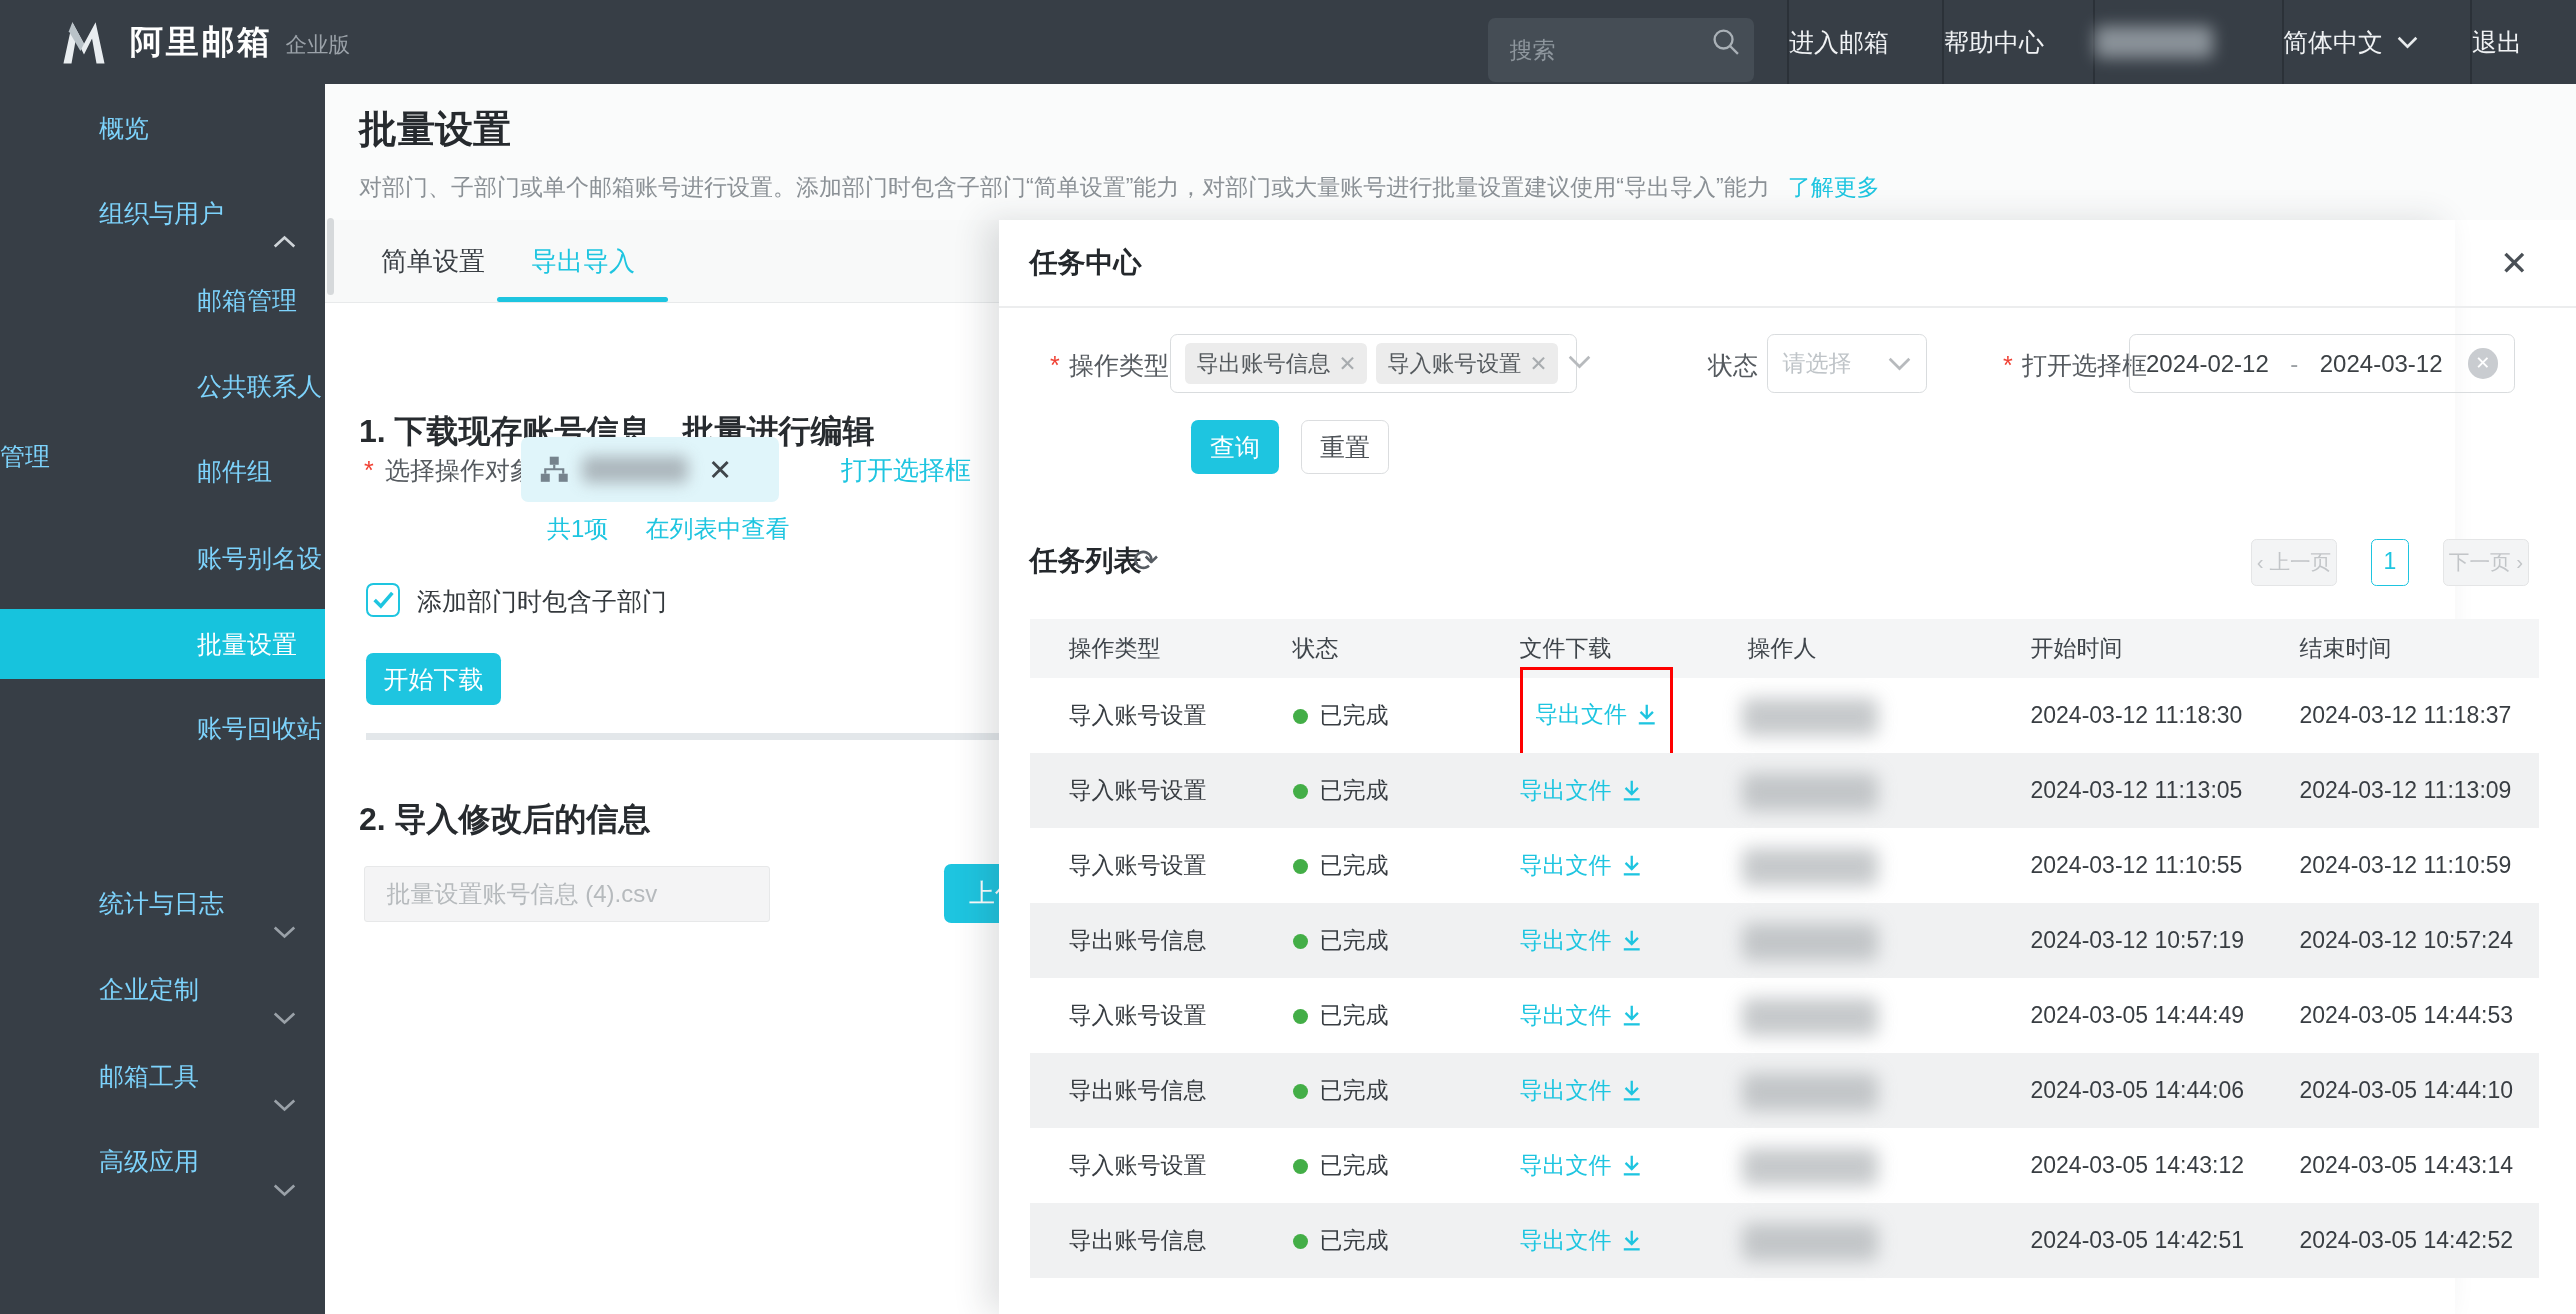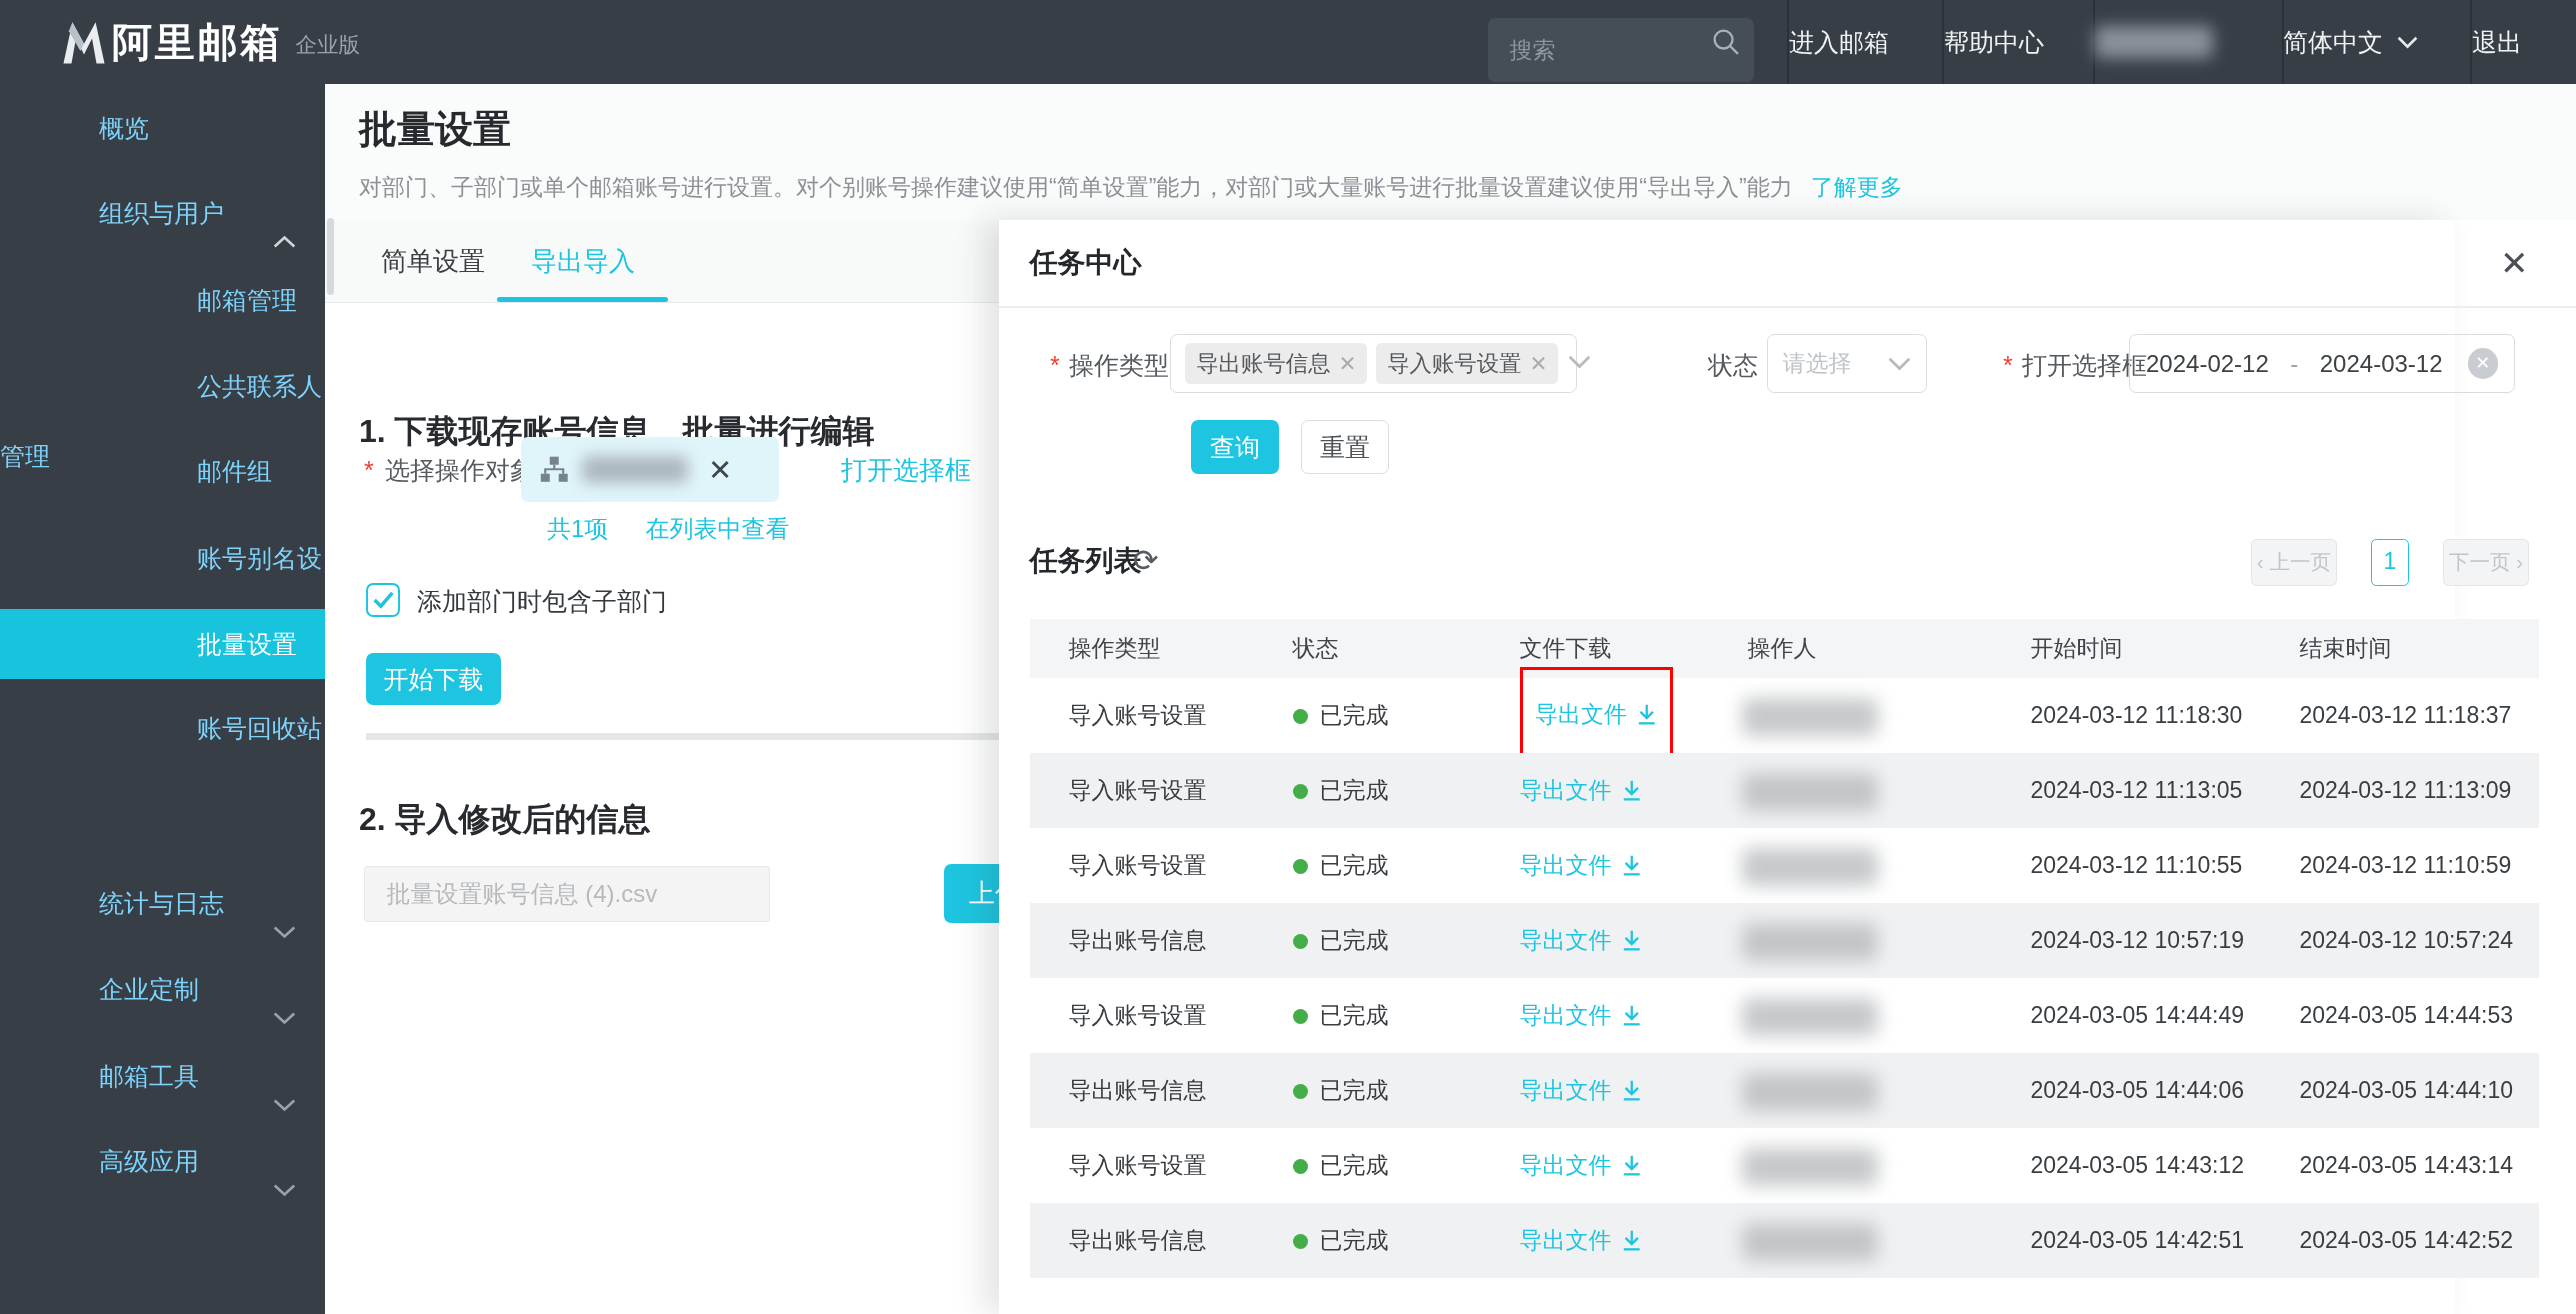--- a/index.html
+++ b/index.html
@@ -3,21 +3,21 @@
 <meta charset="utf-8">
 <style>
   *{margin:0;padding:0;box-sizing:border-box}
   html,body{background:#e8e8e8}
   body{font-family:"Liberation Sans","DejaVu Sans",sans-serif}
   #app{position:relative;width:2576px;height:1314px;background:#fff;overflow:hidden}
 
   
   .topbar{position:absolute;left:0;top:0;width:2576px;height:84px;background:#373e46;z-index:30}
   .logo{position:absolute;left:56px;top:0;height:84px;display:flex;align-items:center}
-  .logo-name{font-size:40px;font-weight:bold;color:#fff;letter-spacing:2.7px;}
+  .logo-name{font-size:33px;font-weight:bold;color:#fff;letter-spacing:2.7px;margin-left:18px}
   .logo-badge{font-size:21.5px;color:#9ba2a9;margin-left:12.6px;margin-top:4px}
   .search{position:absolute;left:1488px;top:18px;width:266px;height:64px;background:#454d55;border-radius:7.2px}
   .search input{width:100%;height:100%;background:transparent;border:none;outline:none;color:#cfd4d8;font-size:23px;padding:0 57px 0 21.5px;font-family:inherit}
   .search input::placeholder{color:#8e969d}
   .search .mag{position:absolute;right:12.6px;top:9px}
   .tb-divider{position:absolute;top:0;width:1.8px;height:84px;background:#2b3138}
   .tb-item{position:absolute;top:0;height:84px;display:flex;align-items:center;justify-content:flex-start;font-size:25px;color:#f0f2f4;cursor:pointer;gap:12.6px}
   .blur-pill{background:#99a1a8;border-radius:5.4px;filter:blur(8px);opacity:.85}
 
   
@@ -192,21 +192,21 @@
       <span class="side-chev"><svg width="27" height="16" viewBox="0 0 30 18">
             <polyline points="4,4 15,14 26,4" stroke="#9aa1a8" stroke-width="3" fill="none"></polyline>
           </svg></span>
     </div>
   </div>
 
   <div class="scroll-thumb"></div>
 
   <div class="page-header">
     <div class="ph-title">批量设置</div>
-    <div class="ph-desc"><span>对部门、子部门或单个邮箱账号进行设置。对个别账号操作建议使用“简单设置”能力，对部门或大量账号进行批量设置建议使用“导出导入”能力</span><span class="more">了解更多</span></div>
+    <div class="ph-desc"><span>对部门、子部门或单个邮箱账号进行设置。添加部门时包含子部门“简单设置”能力，对部门或大量账号进行批量设置建议使用“导出导入”能力</span><span class="more">了解更多</span></div>
   </div>
 
   <div class="left-panel">
     <div class="tabstrip">
       <div class="tab t1">简单设置</div>
       <div class="tab t2">导出导入</div>
       <div class="tab-underline"></div>
     </div>
 
     <div class="sec-title" style="top:190px">1. 下载现存账号信息，批量进行编辑</div>

